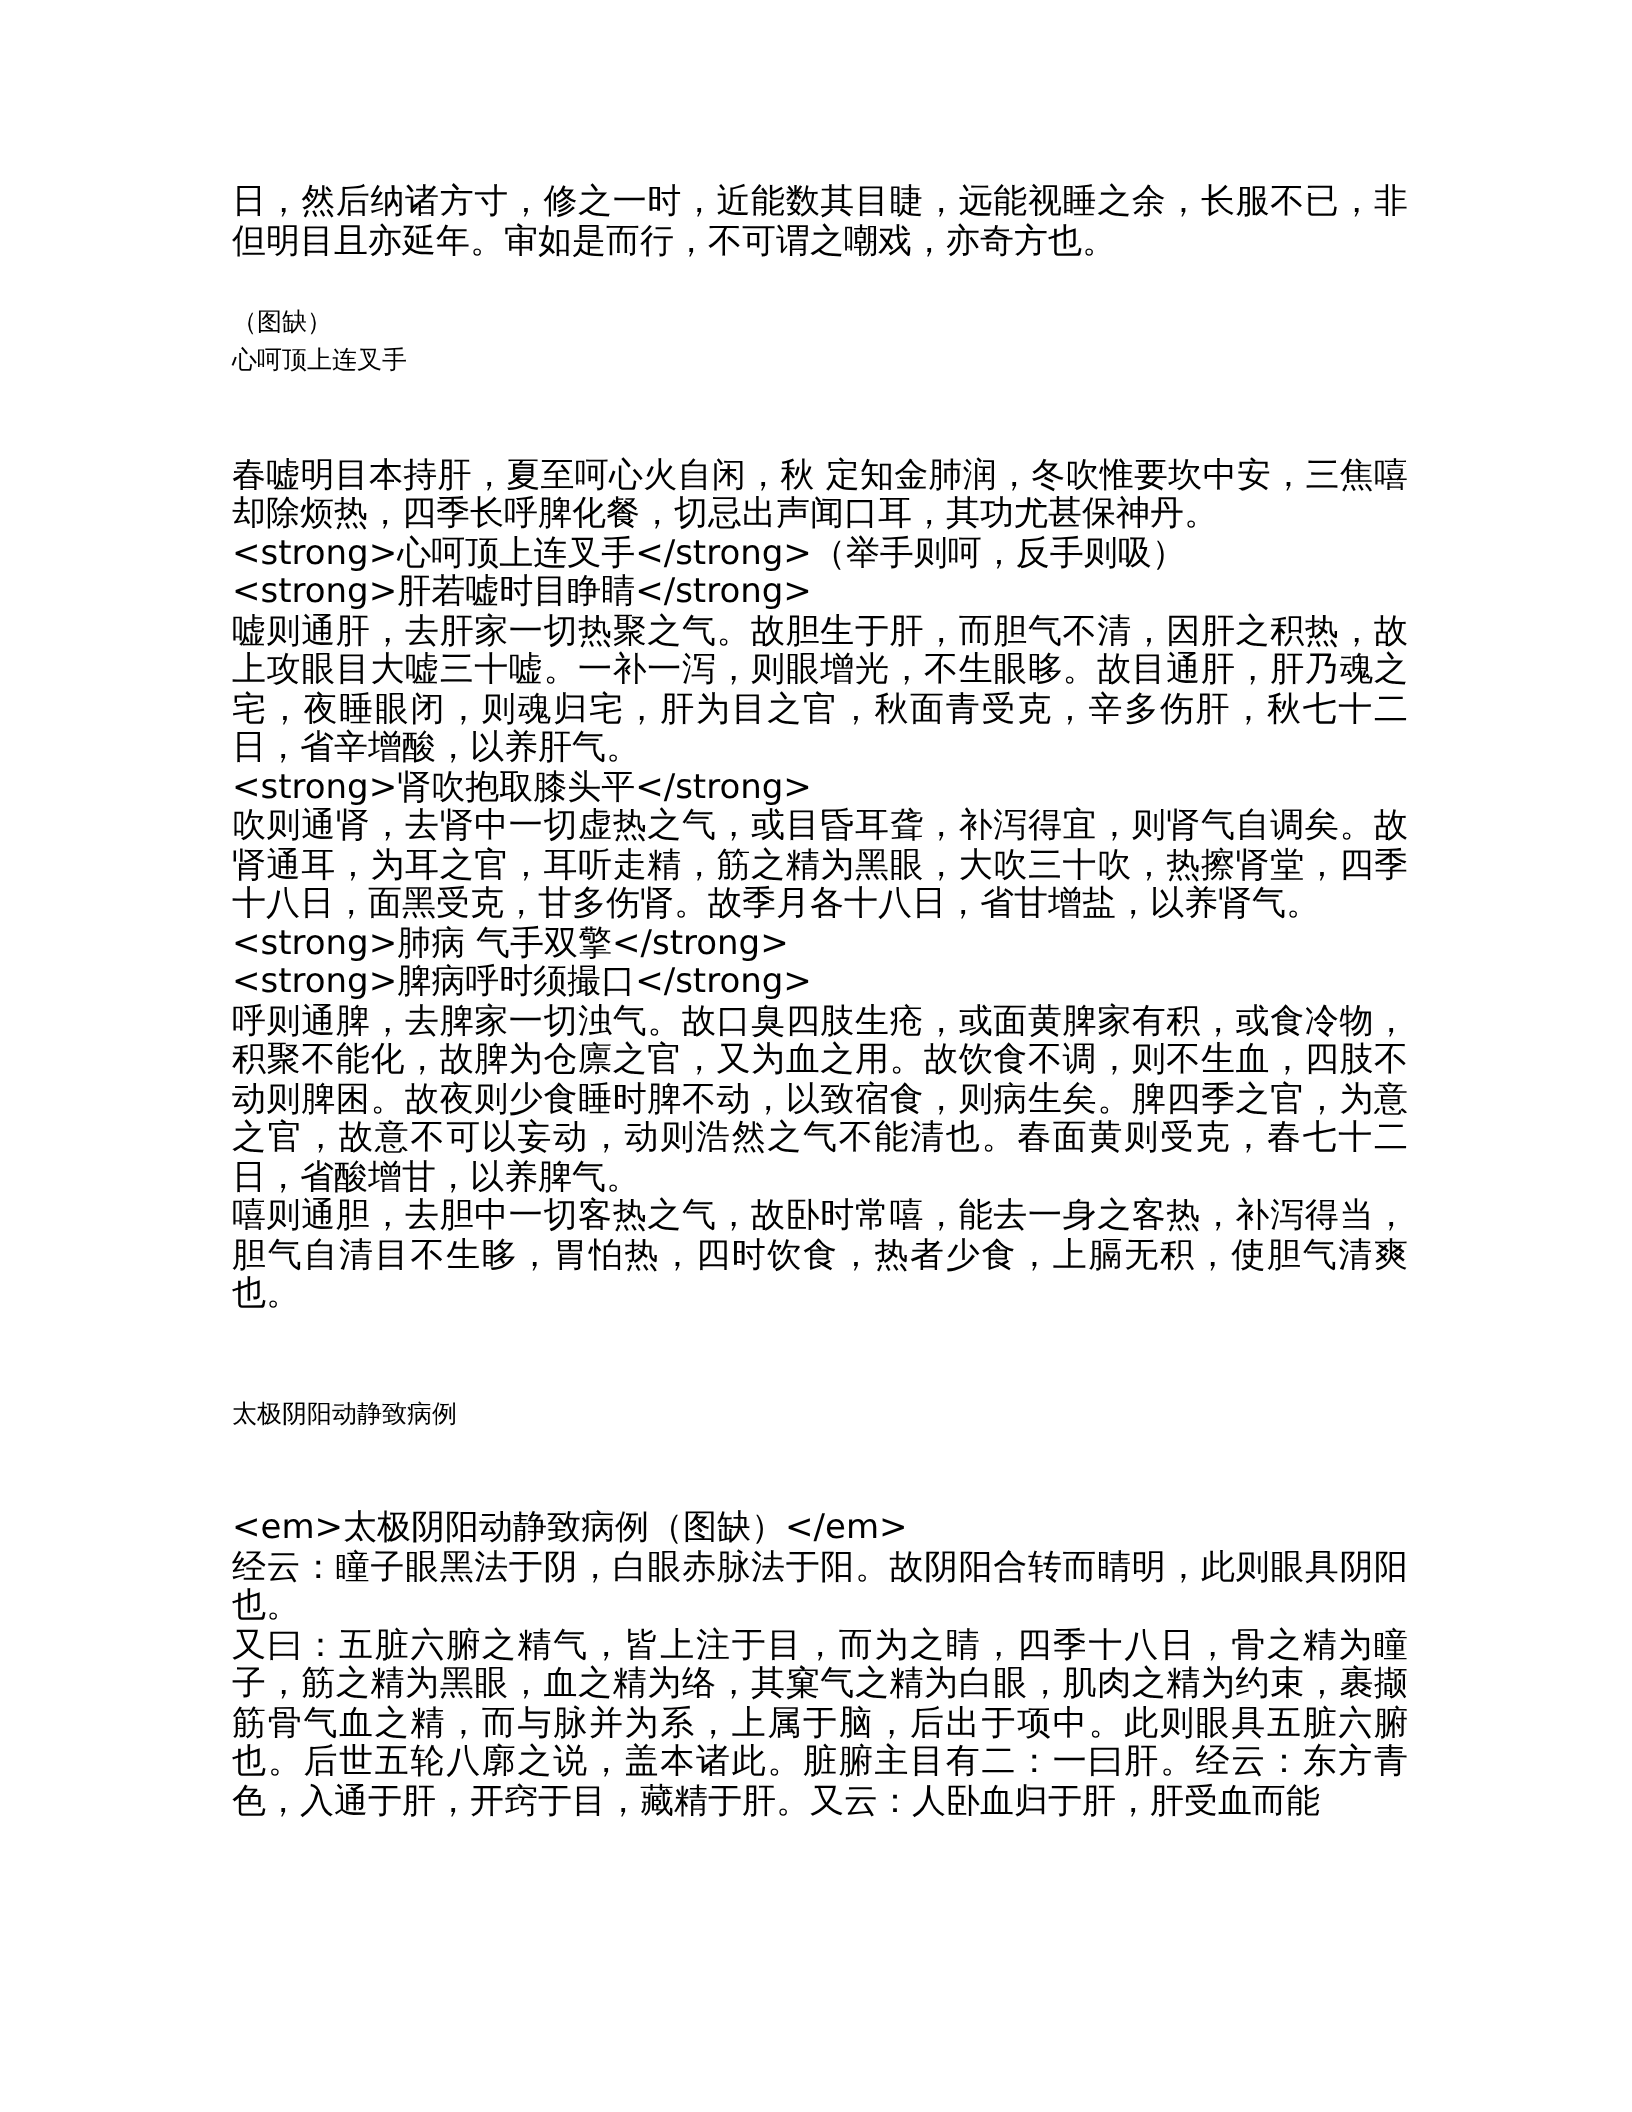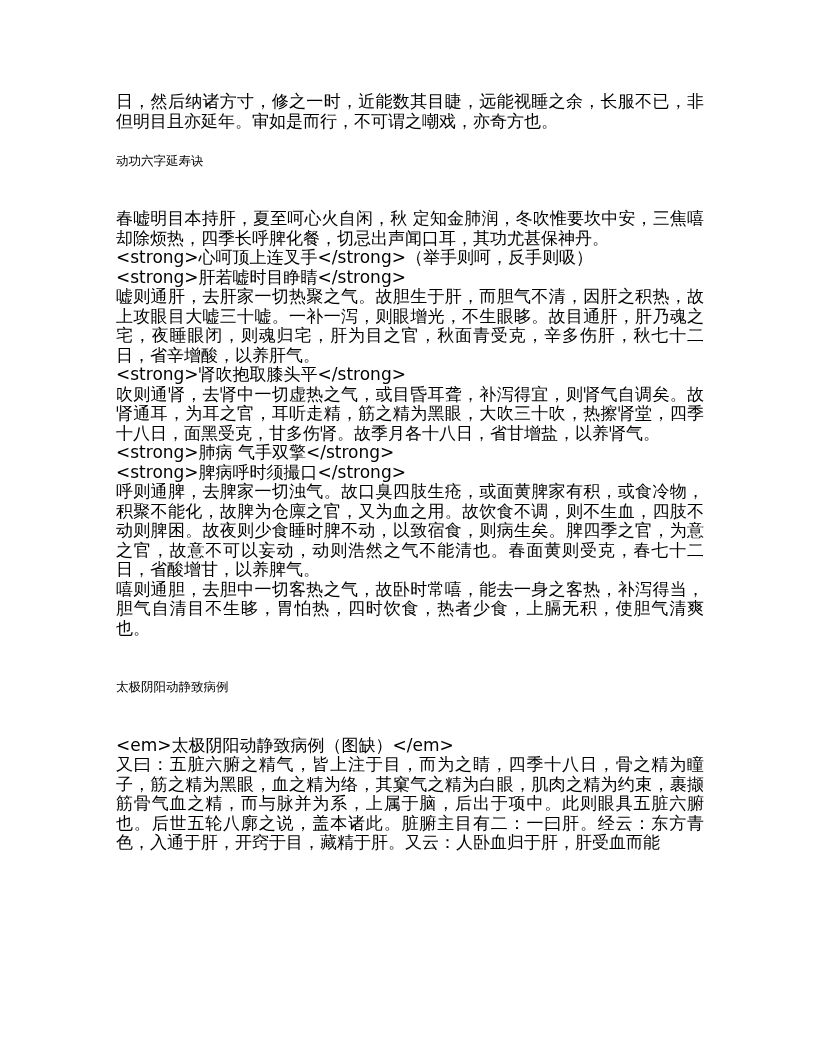--- a/index.html
+++ b/index.html
@@ -38,21 +38,22 @@
 </style>
 </head>
 <body>
 
 <div class="page">
 
   <p class="para">日，然后纳诸方寸，修之一时，近能数其目睫，远能视睡之余，长服不已，非但明目且亦延年。审如是而行，不可谓之嘲戏，亦奇方也。</p>
 
   <div class="blank"></div>
 
-  <p class="heading">动功六字延寿诀</p>
+  <p class="heading">（图缺）</p>
+  <p class="heading">心呵顶上连叉手</p>
 
   <div class="blank"></div>
   <div class="blank"></div>
 
   <p class="para">春嘘明目本持肝，夏至呵心火自闲，秋 定知金肺润，冬吹惟要坎中安，三焦嘻却除烦热，四季长呼脾化餐，切忌出声闻口耳，其功尤甚保神丹。</p>
   <p class="para">&lt;strong&gt;心呵顶上连叉手&lt;/strong&gt;（举手则呵，反手则吸）</p>
   <p class="para">&lt;strong&gt;肝若嘘时目睁睛&lt;/strong&gt;</p>
   <p class="para">嘘则通肝，去肝家一切热聚之气。故胆生于肝，而胆气不清，因肝之积热，故上攻眼目大嘘三十嘘。一补一泻，则眼增光，不生眼眵。故目通肝，肝乃魂之宅，夜睡眼闭，则魂归宅，肝为目之官，秋面青受克，辛多伤肝，秋七十二日，省辛增酸，以养肝气。</p>
   <p class="para">&lt;strong&gt;肾吹抱取膝头平&lt;/strong&gt;</p>
   <p class="para">吹则通肾，去肾中一切虚热之气，或目昏耳聋，补泻得宜，则肾气自调矣。故肾通耳，为耳之官，耳听走精，筋之精为黑眼，大吹三十吹，热擦肾堂，四季十八日，面黑受克，甘多伤肾。故季月各十八日，省甘增盐，以养肾气。</p>
@@ -63,16 +64,17 @@
 
   <div class="blank"></div>
   <div class="blank"></div>
 
   <p class="heading">太极阴阳动静致病例</p>
 
   <div class="blank"></div>
   <div class="blank"></div>
 
   <p class="para">&lt;em&gt;太极阴阳动静致病例（图缺）&lt;/em&gt;</p>
+  <p class="para">经云：瞳子眼黑法于阴，白眼赤脉法于阳。故阴阳合转而睛明，此则眼具阴阳也。</p>
   <p class="para">又曰：五脏六腑之精气，皆上注于目，而为之睛，四季十八日，骨之精为瞳子，筋之精为黑眼，血之精为络，其窠气之精为白眼，肌肉之精为约束，裹撷筋骨气血之精，而与脉并为系，上属于脑，后出于项中。此则眼具五脏六腑也。后世五轮八廓之说，盖本诸此。脏腑主目有二：一曰肝。经云：东方青色，入通于肝，开窍于目，藏精于肝。又云：人卧血归于肝，肝受血而能</p>
   <p class="para"></p>
 
 </div>
 
 </body></html>

